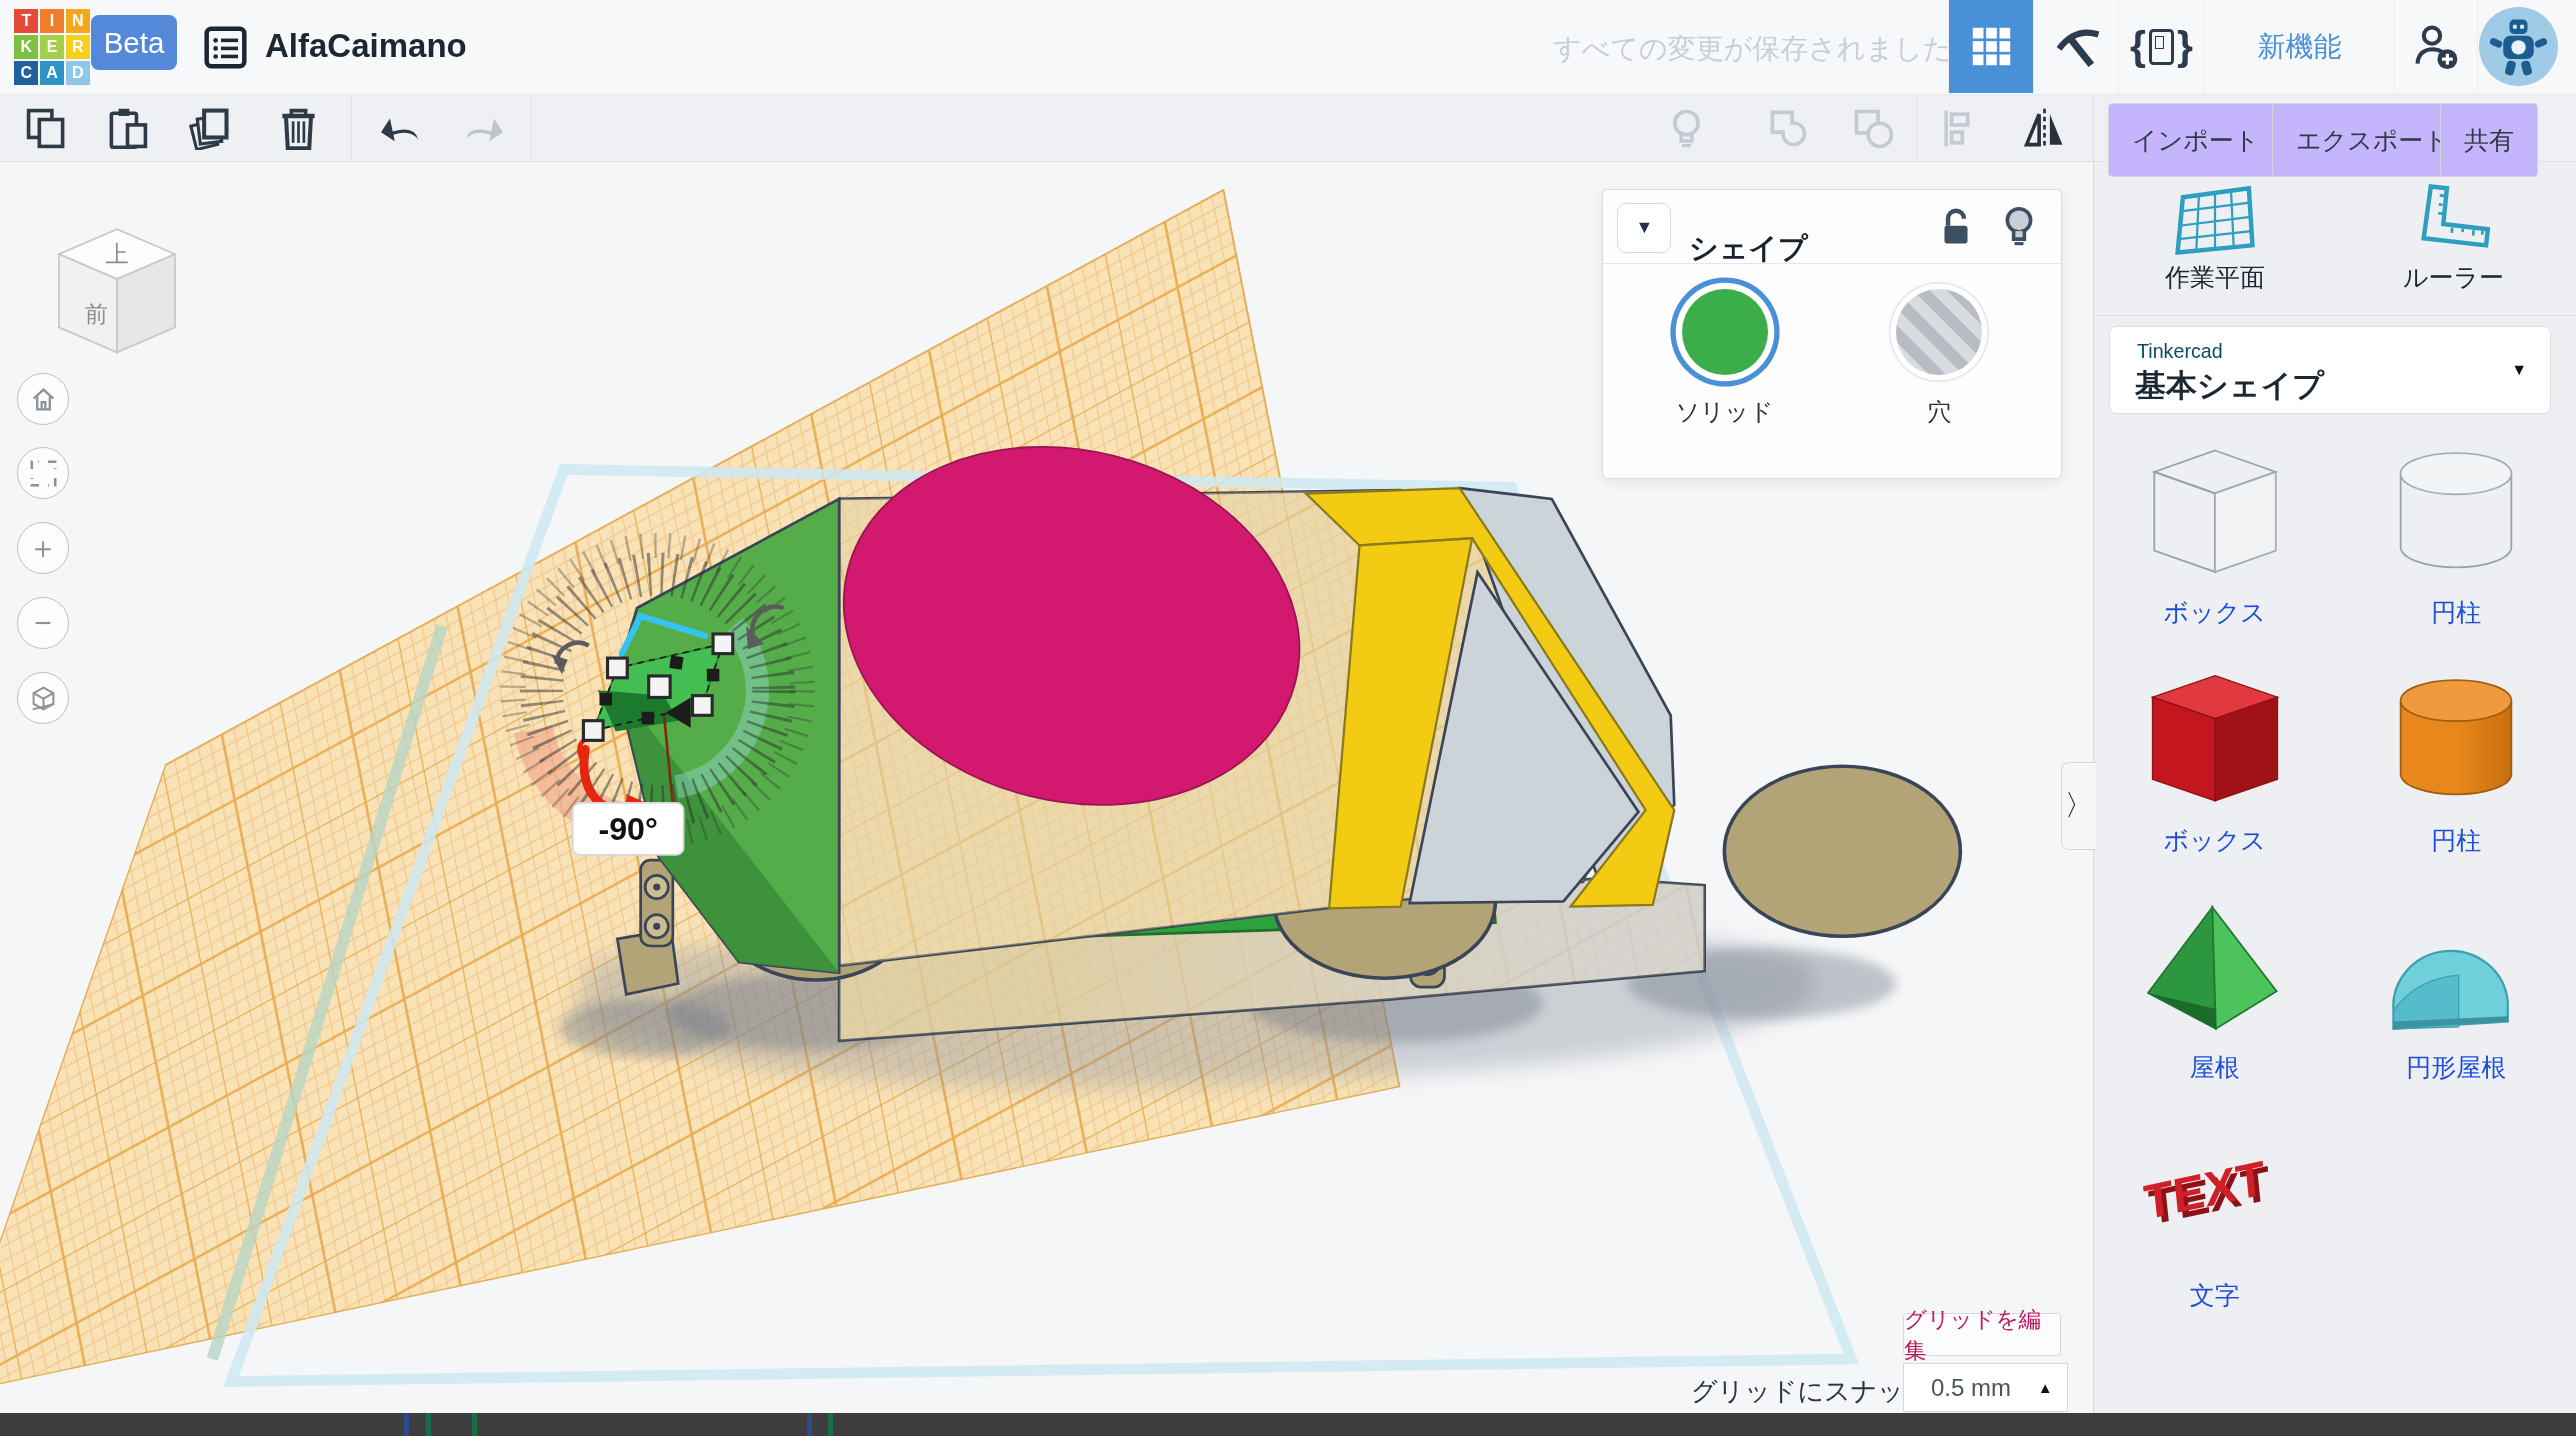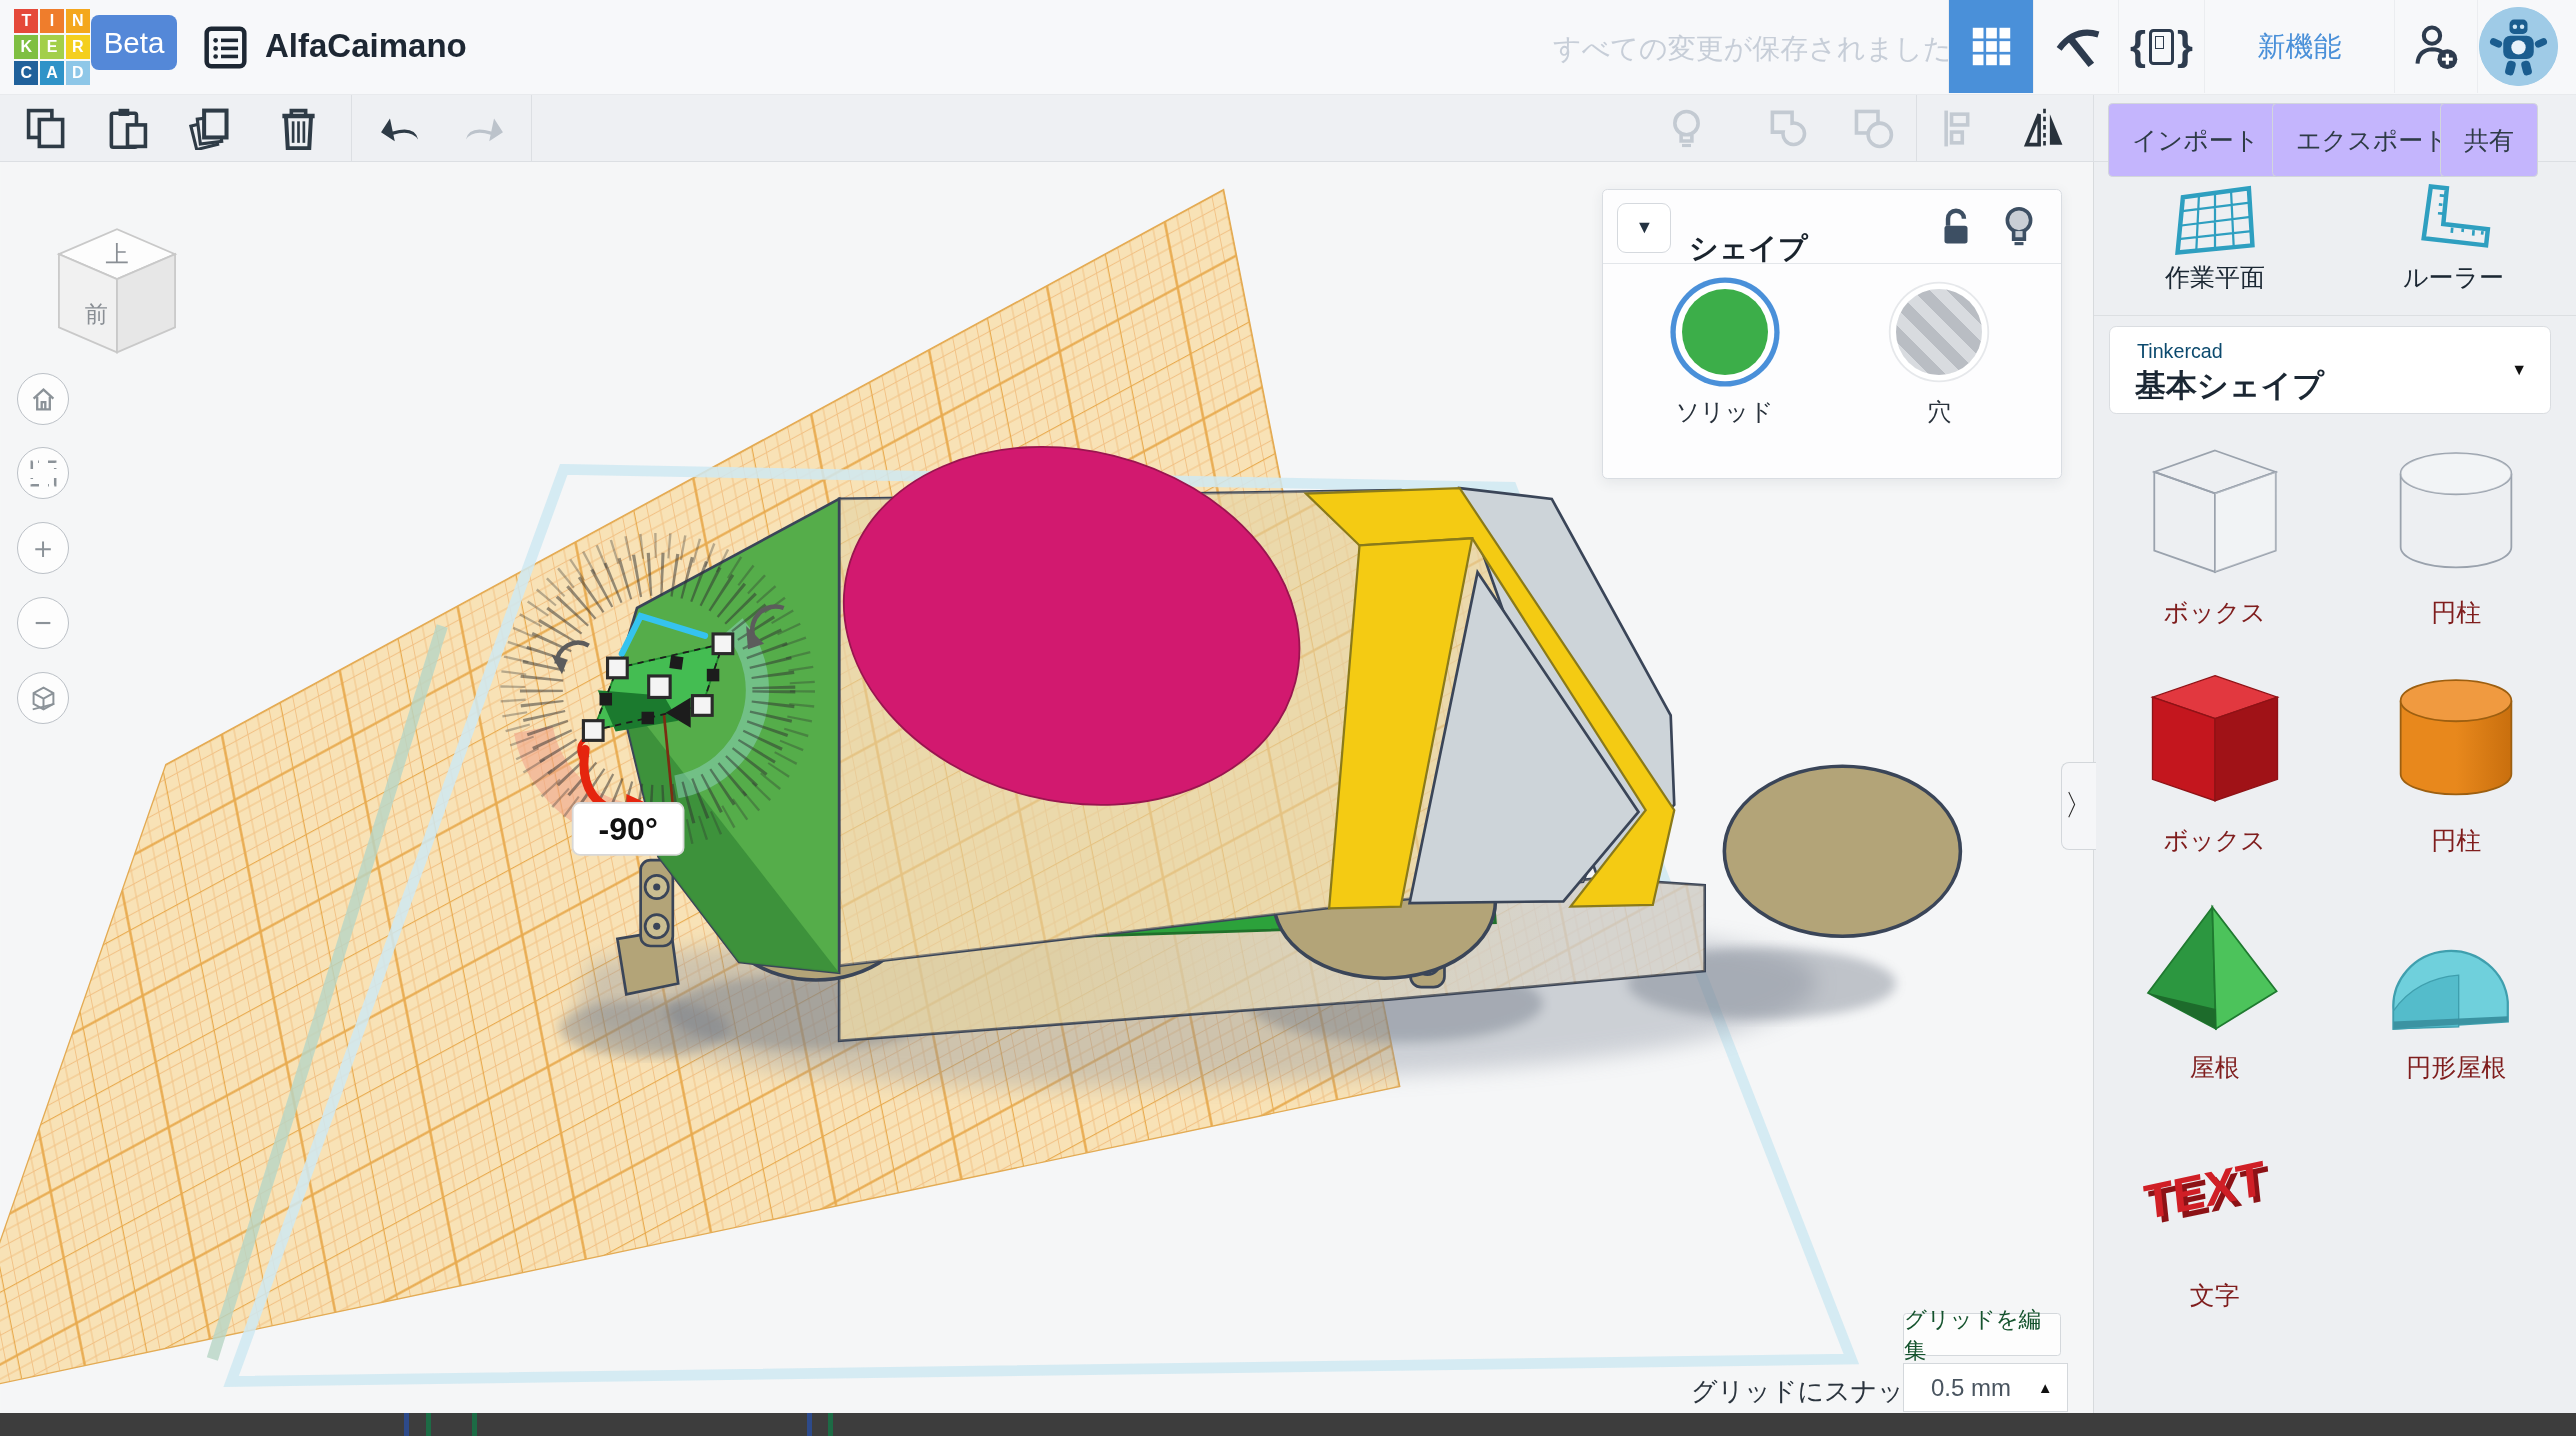--- a/index.html
+++ b/index.html
@@ -40,38 +40,38 @@
   .sp-caretbtn{position:absolute;left:14.3px;top:12.5px;width:52px;height:48px;border:0.9px solid #d5d9de;border-radius:9px;background:#fff;display:flex;align-items:center;justify-content:center;font-size:18px;color:#243241;}
   .sp-title{position:absolute;left:86px;top:39px;font-size:29px;font-weight:bold;color:#1a232d;}
   .sp-lock{position:absolute;right:86px;top:18px;width:38px;height:39px;}
   .sp-bulb{position:absolute;right:23px;top:16px;width:38px;height:43px;}
   .sp-body{position:relative;height:213px;}
   .swatch{position:absolute;top:25px;width:86px;height:86px;border-radius:50%;}
   .swatch-label{position:absolute;top:132px;width:179px;text-align:center;font-size:24px;color:#28313b;}
   .sol{left:79px;background:#3cae49;box-shadow:0 0 0 6.3px #fff,0 0 0 11.6px #4a90d9;}
   .hol{left:293px;background:repeating-linear-gradient(45deg,#b9bdc3 0 11.6px,#d8dbdf 11.6px 24px);box-shadow:0 0 0 5.4px #fff,0 0 0 7.2px #e6e8eb;}
 
-  .gridedit{position:absolute;left:1903px;top:1313px;width:156px;height:41px;background:#fdfdfd;border:0.9px solid #d4d8dc;border-radius:3.6px;font-size:22.4px;color:#14532d;display:flex;align-items:center;justify-content:center;z-index:30;}
+  .gridedit{position:absolute;left:1903px;top:1313px;width:156px;height:41px;background:#fdfdfd;border:0.9px solid #d4d8dc;border-radius:3.6px;font-size:22.4px;color:#be185d;display:flex;align-items:center;justify-content:center;z-index:30;}
   .snaplabel{position:absolute;left:1691px;top:1374px;font-size:26px;color:#2b343e;z-index:30;}
   .snapbox{position:absolute;left:1903px;top:1363px;width:163px;height:47px;background:#fff;border:0.9px solid #d4d8dc;font-size:24px;color:#4a5560;display:flex;align-items:center;z-index:30;}
   .snapbox .val{margin-left:27px;}
   .snapbox .caret{position:absolute;right:14.3px;font-size:15px;color:#111;}
 
   
   .sidebar{position:absolute;left:2093px;top:161px;width:483px;height:1275px;background:#edeff2;border-left:0.9px solid #d7dadd;z-index:20;}
   .sb-tools{position:relative;height:154px;border-bottom:0.9px solid #dcdfe2;}
   .sb-tool{position:absolute;top:19.7px;width:233px;text-align:center;}
   .sb-tool .lbl{display:block;font-size:25px;color:#1b2733;}
   .libcard{position:absolute;left:15px;top:165px;width:440px;height:86px;background:#fff;border:0.9px solid #dadde1;border-radius:7.2px;}
   .libcard .brand{position:absolute;left:27px;top:12.5px;font-size:19.7px;color:#0c4a6e;}
   .libcard .name{position:absolute;left:25px;top:38px;font-size:31px;font-weight:bold;color:#1b2733;}
   .libcard .caret{position:absolute;right:23px;top:34px;font-size:16px;color:#111;}
   .shapegrid{position:absolute;left:0;top:277px;width:483px;display:grid;grid-template-columns:1fr 1fr;row-gap:36px;justify-items:center;}
   .shapeitem{width:224px;text-align:center;}
-  .shapeitem .lbl{display:block;margin-top:5.4px;font-size:25px;color:#7f1d1d;}
+  .shapeitem .lbl{display:block;margin-top:5.4px;font-size:25px;color:#1d4ed8;}
   .collapsetab{position:absolute;left:2061px;top:762px;width:34px;height:86px;background:#f5f6f8;border:0.9px solid #d3d7db;border-right:none;border-radius:8px 0 0 8px;display:flex;align-items:center;justify-content:center;font-size:29px;color:#262626;z-index:25;}
   .bottombar{position:absolute;left:0;top:1413px;width:2576px;height:23px;background:#3d3d3d;z-index:50;}
   .bottombar i{position:absolute;top:0;width:4.5px;height:23px;display:block;}
 </style>
 </head>
 <body>
 
 <div id="page">
 
   <svg class="scene" viewBox="0 0 2880 1606">

